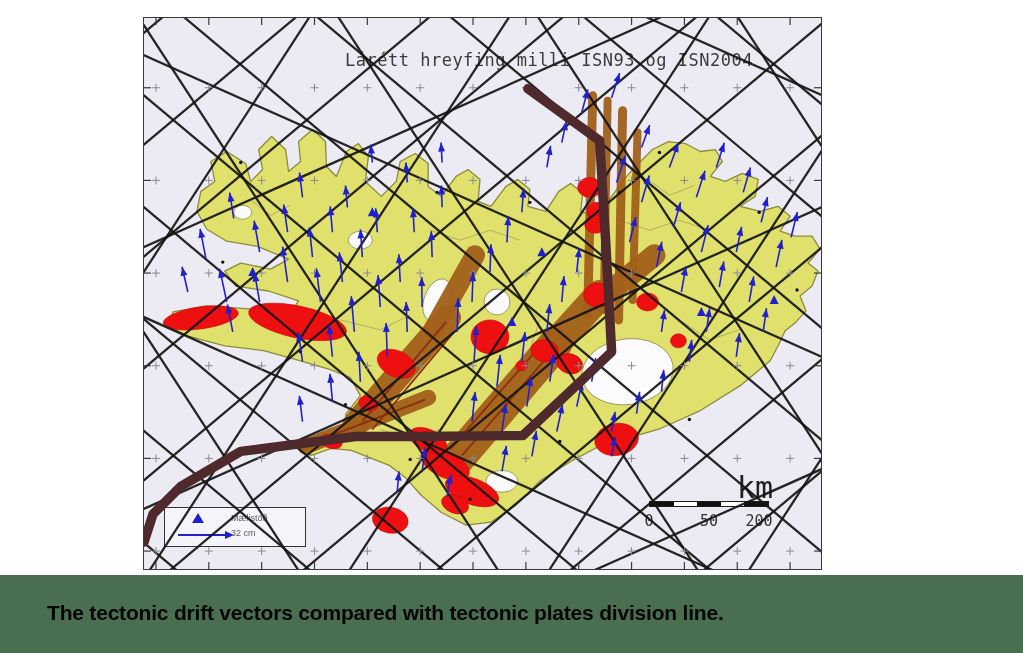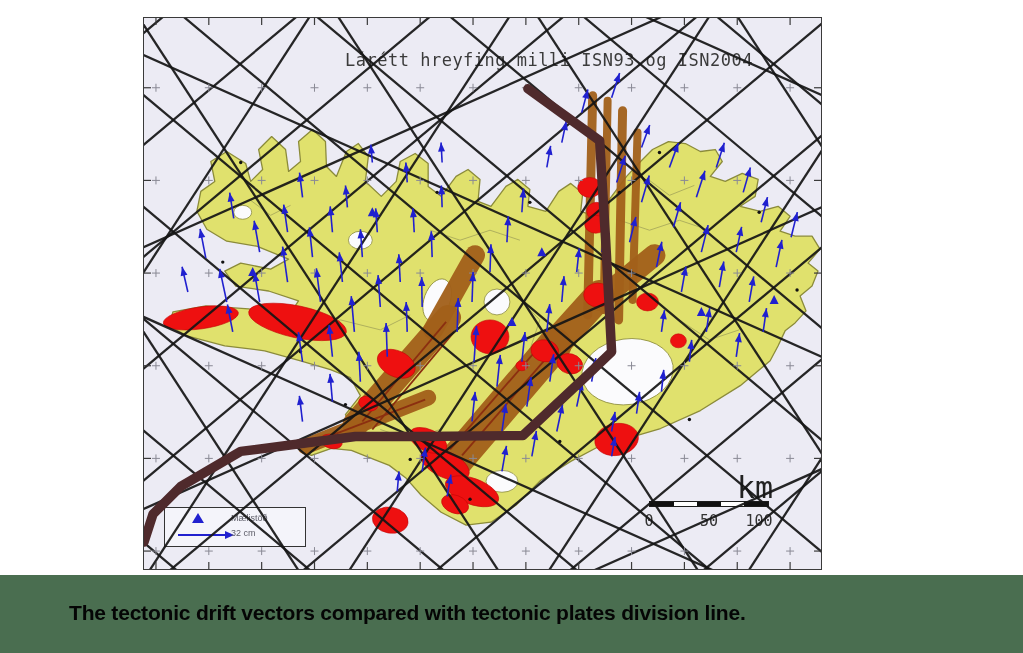--- a/index.html
+++ b/index.html
@@ -57,21 +57,21 @@
     <div class="sb-unit">km</div>
     <div class="sb-bar">
         <span style="background: rgb(17, 17, 17);"></span>
         <span style="background: rgb(255, 255, 255);"></span>
         <span style="background: rgb(17, 17, 17);"></span>
         <span style="background: rgb(255, 255, 255);"></span>
         <span style="background: rgb(17, 17, 17);"></span>
       </div>
     <div class="sb-lab" style="left:485px;">0</div>
     <div class="sb-lab" style="left:545px;">50</div>
-    <div class="sb-lab" style="left:595px;">100</div>
+    <div class="sb-lab" style="left:595px;">200</div>
 
     <svg id="map-svg" viewBox="143 17 679 553" preserveAspectRatio="none">
         <g>
           <path d="M300,452L320,436L352,430L345,415L360,396L350,378L330,370L300,361L264,351L224,346L186,336L168,326L172,312L205,306L248,309L288,316L298,301L268,291L235,286L224,271L240,263L270,269L288,259L256,246L226,241L206,229L196,211L200,191L214,181L210,161L226,151L245,163L250,181L262,169L258,149L271,136L285,149L288,171L300,161L298,141L312,129L325,141L326,166L336,176L346,151L358,143L368,156L365,181L381,196L396,181L400,161L415,153L428,163L428,186L441,196L456,176L468,169L480,179L478,201L491,206L506,186L518,179L530,189L528,206L546,211L559,191L571,183L583,193L581,211L596,216L612,196L627,176L641,161L653,149L669,141L686,143L701,151L716,149L723,161L711,176L726,181L743,173L759,179L756,196L741,206L761,211L779,206L791,216L781,231L796,236L813,236L821,249L809,263L819,271L813,286L801,296L807,311L796,323L786,331L779,346L771,361L741,386L701,411L661,429L631,438L601,446L571,462L541,481L516,506L491,523L466,526L441,513L421,496L406,479L389,466L371,459L351,451L331,449L311,456Z" fill="#e0e16d" stroke="#8b8b3a" stroke-width="1.3" stroke-linejoin="round"></path>
         </g>
         <g>
           <polyline points="300,330 340,320 380,330 410,315" fill="none" stroke="#a2a359" stroke-width="1" opacity="0.8"></polyline>
           <polyline points="430,230 460,240 490,230 520,240" fill="none" stroke="#a2a359" stroke-width="1" opacity="0.8"></polyline>
           <polyline points="620,220 650,230 680,220 710,230" fill="none" stroke="#a2a359" stroke-width="1" opacity="0.8"></polyline>
           <polyline points="680,320 710,340 740,330" fill="none" stroke="#a2a359" stroke-width="1" opacity="0.8"></polyline>
@@ -648,16 +648,16 @@
           <line x1="815" y1="366" x2="822" y2="366" stroke="#3a3a3a" stroke-width="1.2"></line>
           <line x1="143" y1="459" x2="150" y2="459" stroke="#3a3a3a" stroke-width="1.2"></line>
           <line x1="815" y1="459" x2="822" y2="459" stroke="#3a3a3a" stroke-width="1.2"></line>
           <line x1="143" y1="552" x2="150" y2="552" stroke="#3a3a3a" stroke-width="1.2"></line>
           <line x1="815" y1="552" x2="822" y2="552" stroke="#3a3a3a" stroke-width="1.2"></line>
         </g>
       </svg>
   </div>
 
   <div class="caption-band" style="background: rgb(74, 110, 80);">
-    <div class="caption-text" style="color: rgb(5, 5, 5); margin-left: 22px;">The tectonic drift vectors compared with tectonic plates division line.</div>
+    <div class="caption-text" style="color: rgb(5, 5, 5);">The tectonic drift vectors compared with tectonic plates division line.</div>
   </div>
 
 </div>
 
 </body></html>

